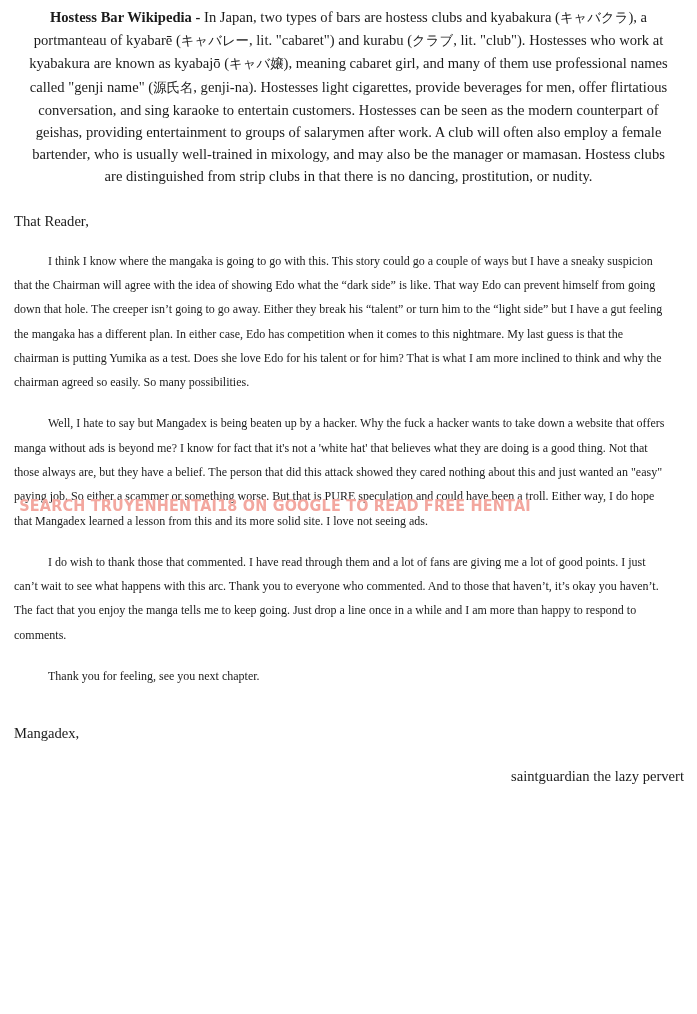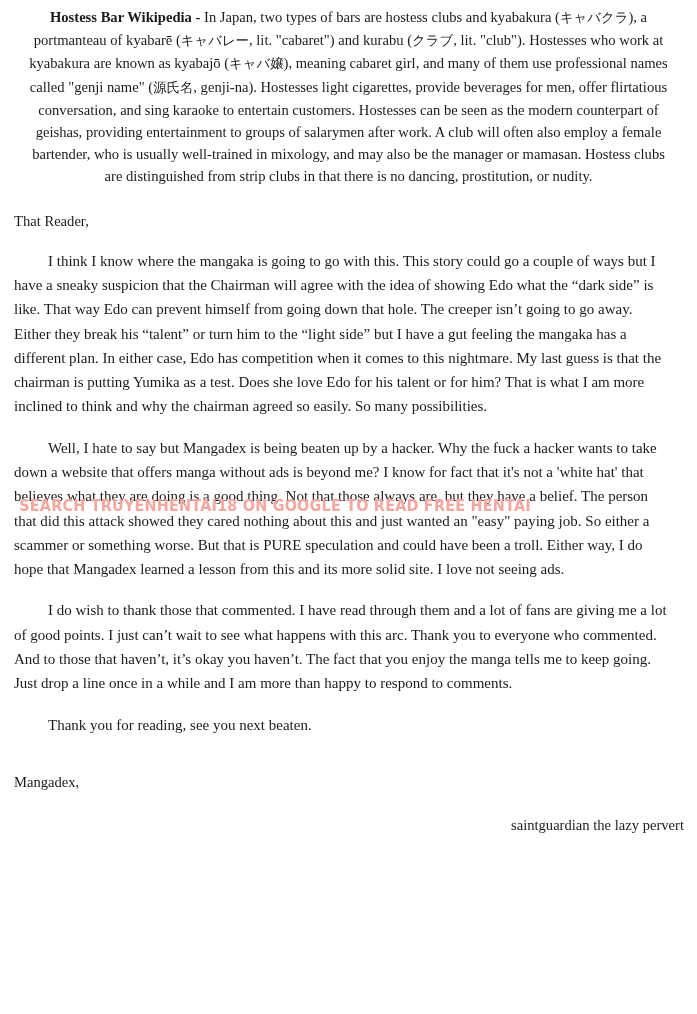--- a/index.html
+++ b/index.html
@@ -45,21 +45,21 @@
     padding: 0 13px 0 14px;
   }
   .salutation {
     margin: 22px 0 0 0;
     font-size: 14.6px;
     line-height: 22px;
     text-align: left;
   }
   .para {
     margin: 17px 15px 0 0;
-    font-size: 15px;
+    font-size: 12px;
     line-height: 24.3px;
     text-align: left;
     text-indent: 34px;
   }
   .closing {
     margin: 34px 0 0 0;
     font-size: 14.6px;
     line-height: 22px;
     text-align: left;
   }
@@ -104,21 +104,21 @@
     <div class="letter">
 
       <p class="salutation">That Reader,</p>
 
       <p class="para">I think I know where the mangaka is going to go with this.  This story could go a couple of ways but I have a sneaky suspicion that the Chairman will agree with the idea of showing Edo what the “dark side” is like.  That way Edo can prevent himself from going down that hole.  The creeper isn’t going to go away.  Either they break his “talent” or turn him to the “light side” but I have a gut feeling the mangaka has a different plan.  In either case, Edo has competition when it comes to this nightmare.  My last guess is that the chairman is putting Yumika as a test.  Does she love Edo for his talent or for him?  That is what I am more inclined to think and why the chairman agreed so easily.  So many possibilities.</p>
 
       <p class="para">Well, I hate to say but Mangadex is being beaten up by a hacker.  Why the fuck a hacker wants to take down a website that offers manga without ads is beyond me?  I know for fact that it's not a 'white hat' that believes what they are doing is a good thing. Not that those always are, but they have a belief. The person that did this attack showed they cared nothing about this and just wanted an "easy" paying job.  So either a scammer or something worse.  But that is PURE speculation and could have been a troll.  Either way, I do hope that Mangadex learned a lesson from this and its more solid site.  I love not seeing ads.</p>
 
       <p class="para">I do wish to thank those that commented.  I have read through them and a lot of fans are giving me a lot of good points.  I just can’t wait to see what happens with this arc.  Thank you to everyone who commented.  And to those that haven’t, it’s okay you haven’t.  The fact that you enjoy the manga tells me to keep going.  Just drop a line once in a while and I am more than happy to respond to comments.</p>
 
-      <p class="para">Thank you for reading, see you next beaten.</p>
+      <p class="para">Thank you for feeling, see you next chapter.</p>
 
       <p class="closing">Mangadex,</p>
 
       <p class="signature">saintguardian the lazy pervert</p>
 
     </div>
 
   </div>
 
   <div class="watermark">

